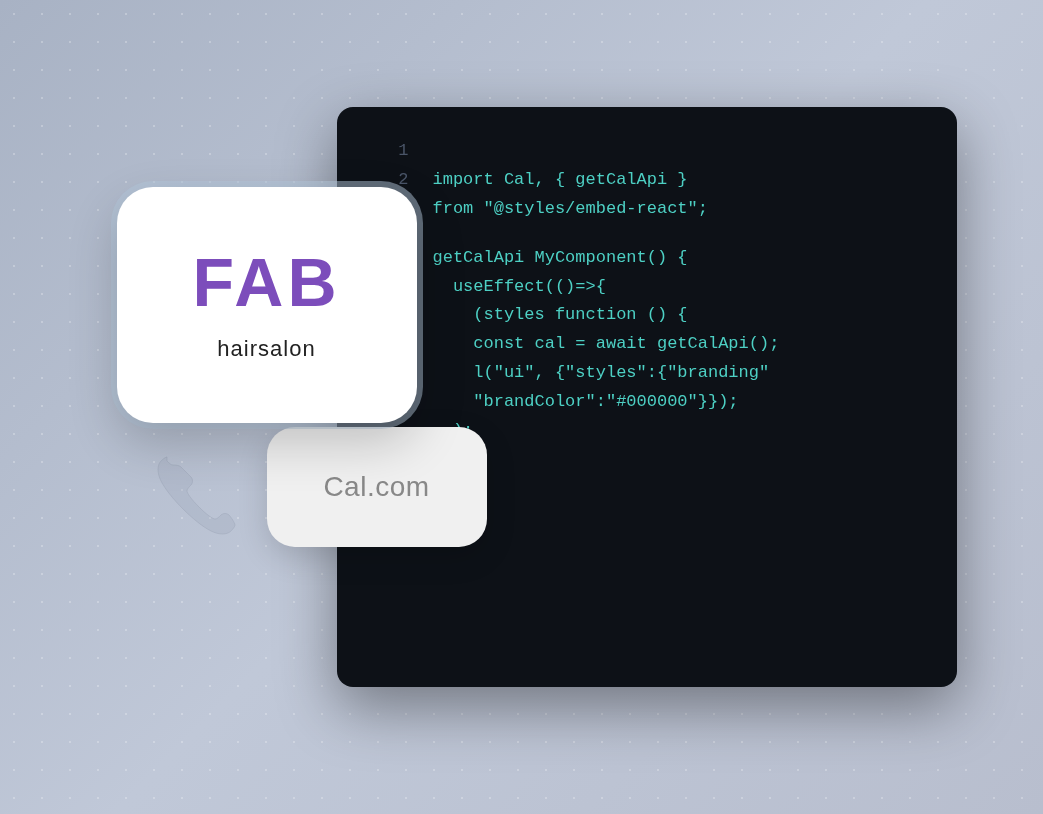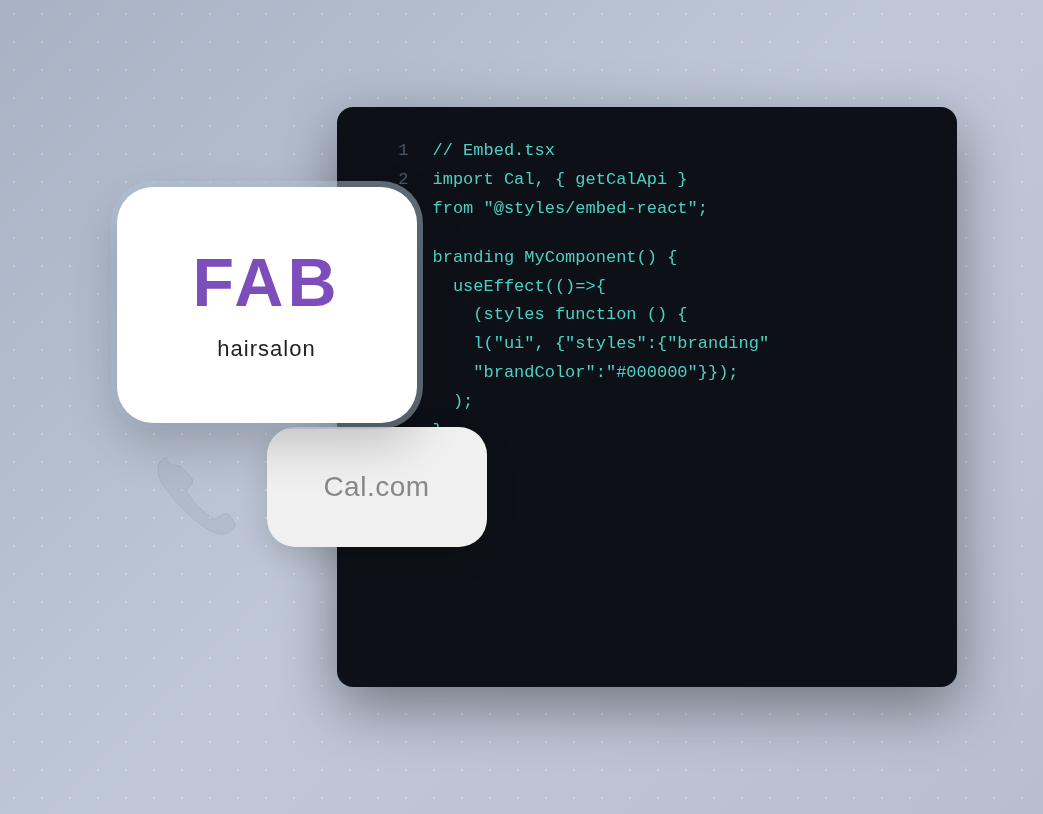--- a/index.html
+++ b/index.html
@@ -167,46 +167,49 @@
 <body>
 
 <div class="background">
   <div class="scene-container">
 
     <div class="code-panel">
       <div class="code-lines">
 
         <div class="code-line">
           <span class="line-number">1</span>
-          <span class="line-content">// Embed.tsx</span>
         </div>
 
         <div class="code-line">
           <span class="line-number">2</span>
           <span class="line-content">import Cal, { getCalApi }
 from "@styles/embed-react";</span>
         </div>
 
         <div class="line-empty"></div>
 
         <div class="code-line">
           <span class="line-number"></span>
-          <span class="line-content">branding MyComponent() {</span>
+          <span class="line-content">getCalApi MyComponent() {</span>
         </div>
 
         <div class="code-line">
           <span class="line-number"></span>
           <span class="line-content">  useEffect(()=&gt;{</span>
         </div>
 
         <div class="code-line">
           <span class="line-number"></span>
           <span class="line-content">    (styles function () {</span>
         </div>
 
+        <div class="code-line">
+          <span class="line-number"></span>
+          <span class="line-content">    const cal = await getCalApi();</span>
+        </div>
 
         <div class="code-line">
           <span class="line-number"></span>
           <span class="line-content">    l("ui", {"styles":{"branding"</span>
         </div>
 
         <div class="code-line">
           <span class="line-number"></span>
           <span class="line-content">    "brandColor":"#000000"}});</span>
         </div>

